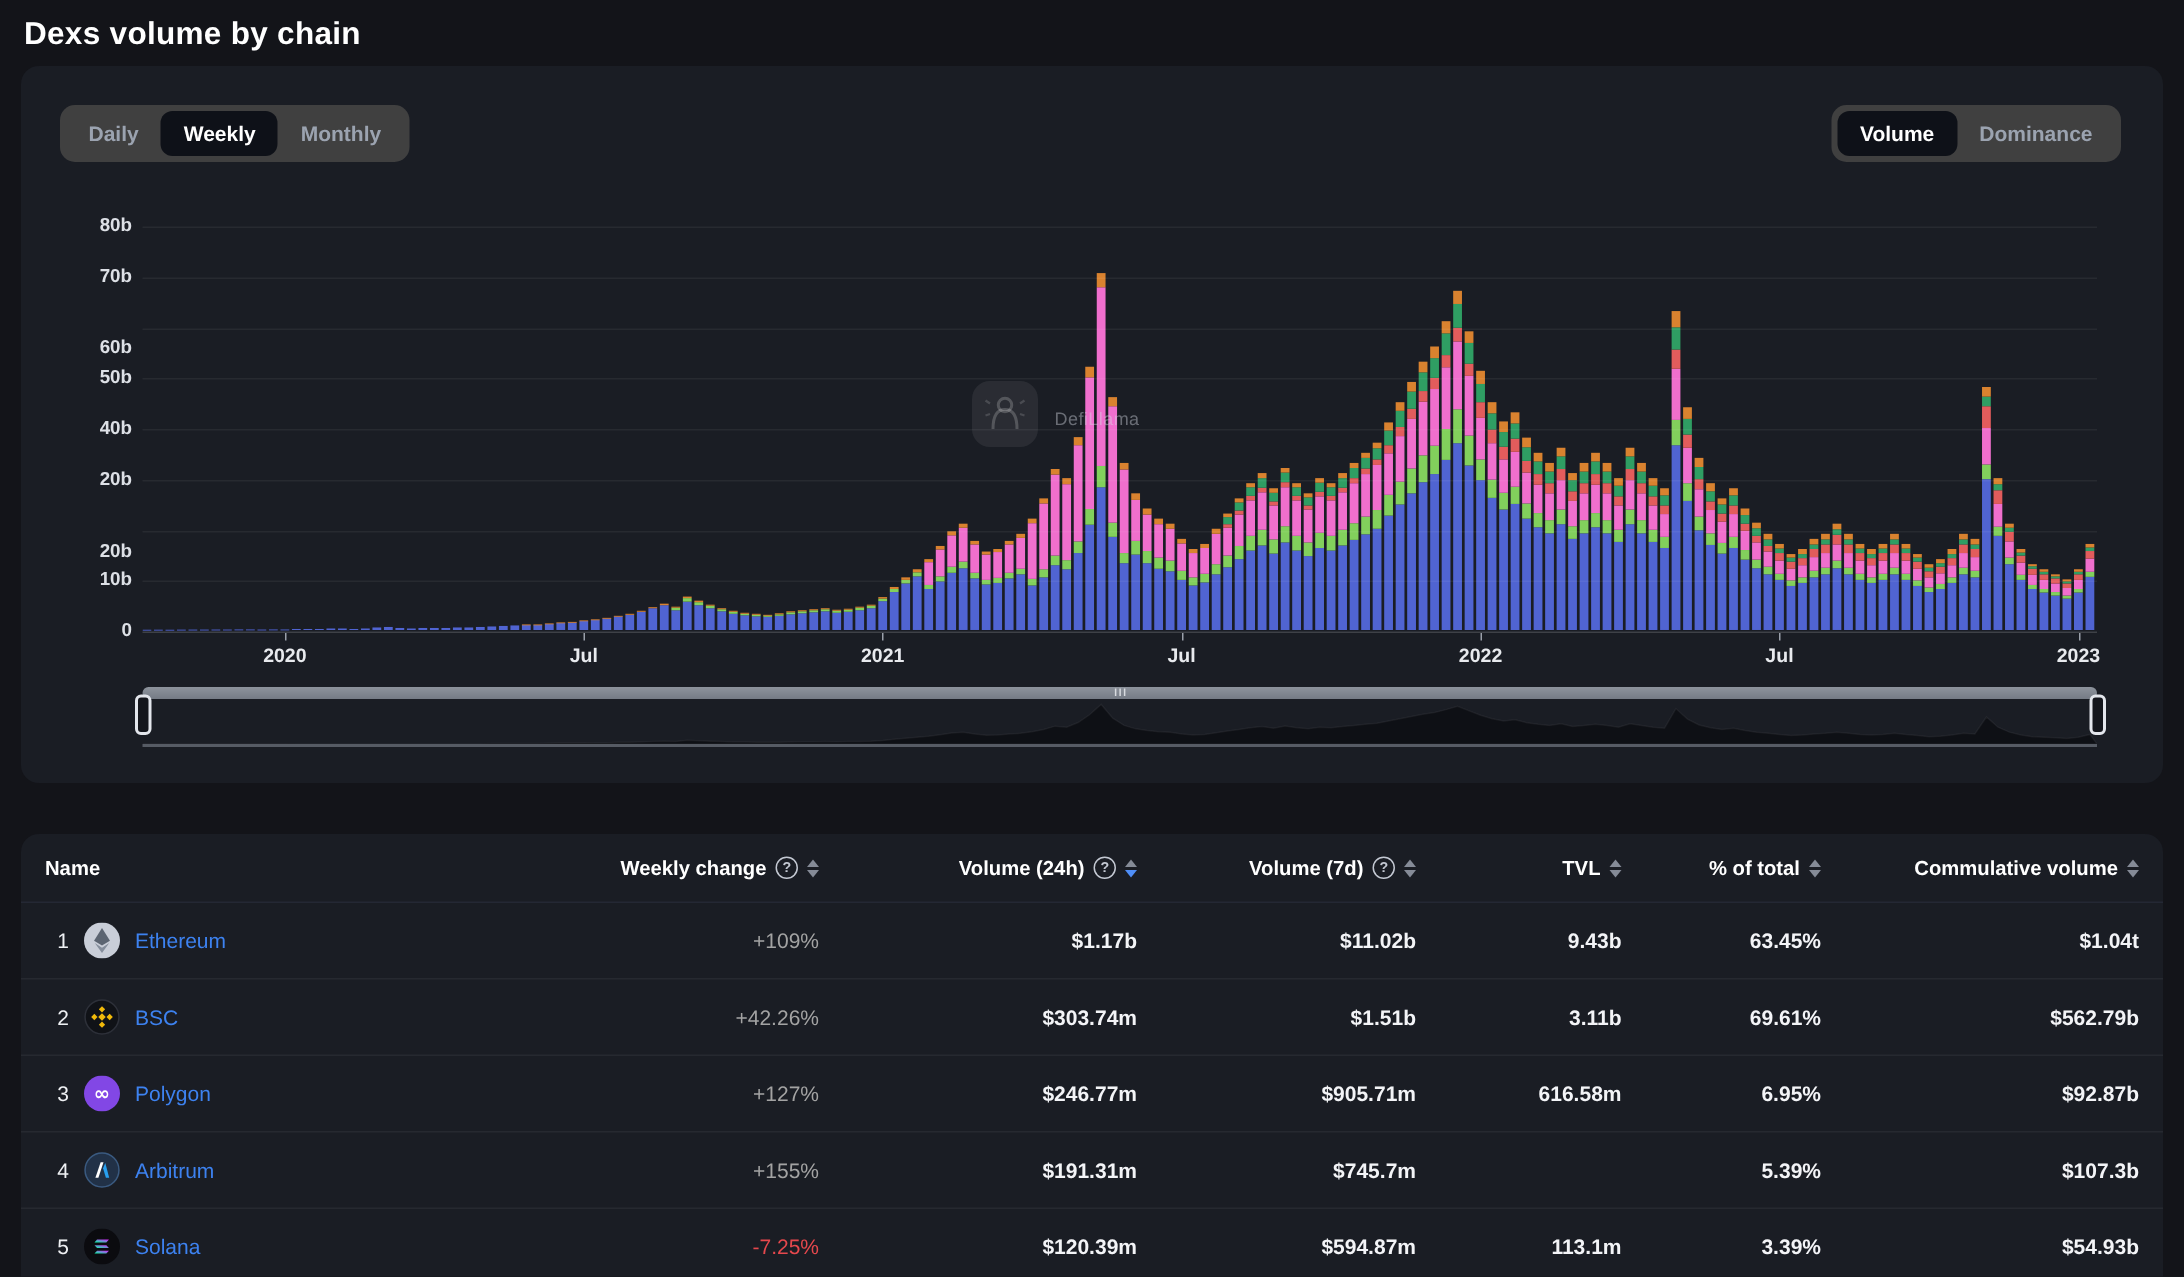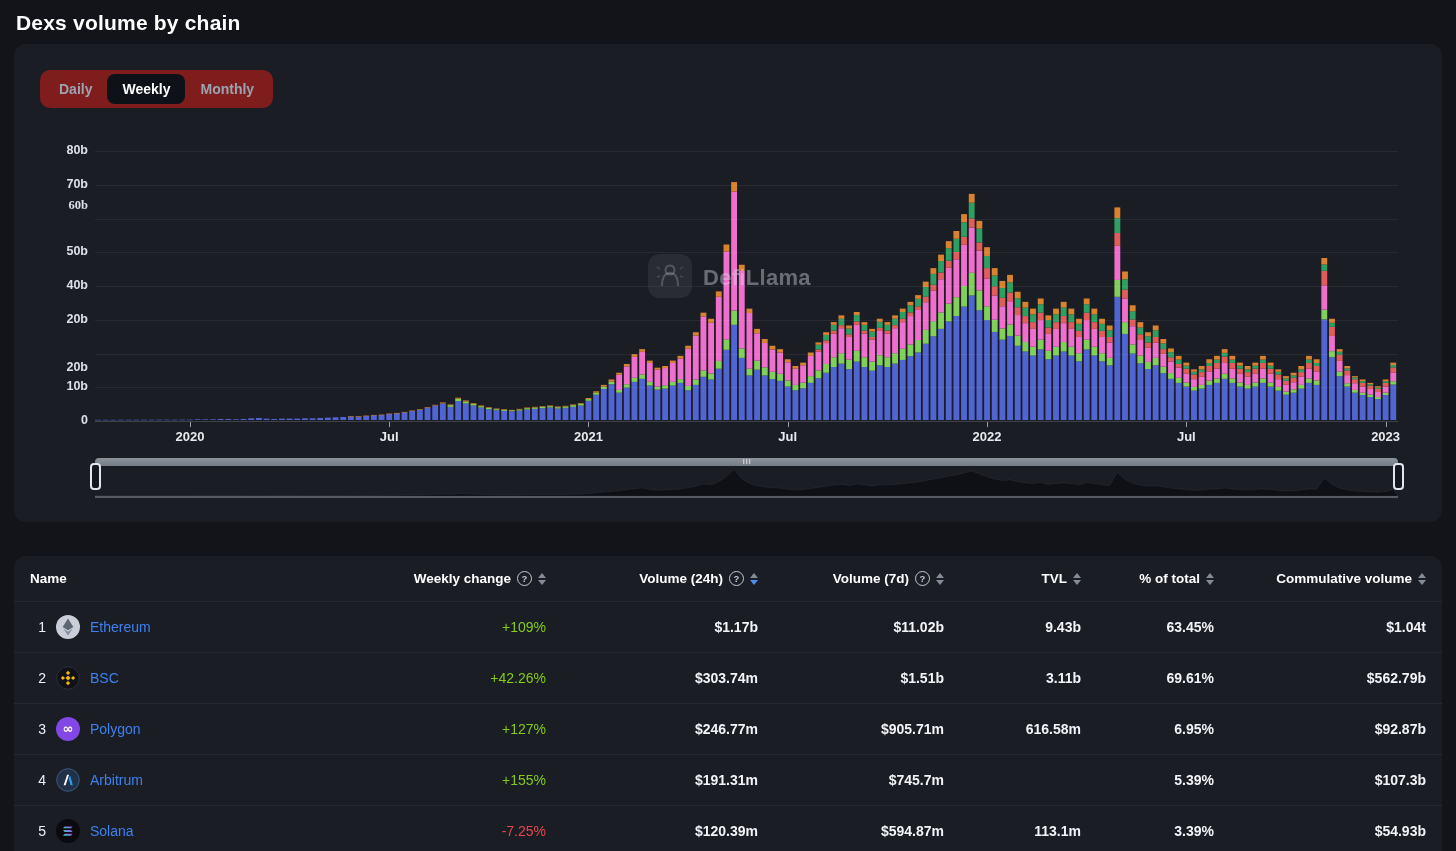--- a/index.html
+++ b/index.html
@@ -5,39 +5,39 @@
   * { margin:0; padding:0; box-sizing:border-box; }
   html,body { width:1456px; height:851px; overflow:hidden; background:#131419;
     font-family:"Liberation Sans", sans-serif; color:#e9ebef; }
   .page { position:relative; width:1456px; height:851px; }
   .page-title { position:absolute; left:16px; top:11px; font-size:21px; font-weight:700; color:#fff; letter-spacing:.2px; }
   .card { position:absolute; background:#1a1d24; border-radius:12px; }
   .chart-card { left:14px; top:44px; width:1428px; height:478px; }
   .table-card { left:14px; top:556px; width:1428px; height:330px; overflow:hidden; }
 
   
-  .seg { position:absolute; display:flex; align-items:center; background:#7f1d1d; border-radius:10px; padding:4px; }
+  .seg { position:absolute; display:flex; align-items:center; background:#404040; border-radius:10px; padding:4px; }
   .seg.left { left:26px; top:26px; }
   .seg.right { right:28px; top:26px; }
   .seg button { border:0; background:transparent; color:#9ba3b0; font-family:inherit;
     font-size:14px; font-weight:600; padding:7px 15px; border-radius:8px; cursor:pointer; }
   .seg button.active { background:#0e1118; color:#fff; font-weight:700; }
 
   
   .y-axis { position:absolute; left:0; top:107px; width:74px; height:270px; }
   .y-label { position:absolute; right:0; width:74px; text-align:right; font-size:12.5px; font-weight:700; color:#dde0e6; }
   .plot { position:absolute; left:81px; top:107px; width:1303px; height:270px; }
   .gridline { position:absolute; left:0; width:100%; height:1px; background:rgba(255,255,255,0.06); }
   .gridline.base { background:rgba(255,255,255,0.16); }
   #bars { position:absolute; left:0; bottom:0; }
   .x-axis { position:absolute; left:0; top:270px; width:100%; height:32px; }
   .x-tick-mark { position:absolute; top:1px; width:1px; height:5px; background:#9aa0aa; }
   .x-tick-label { position:absolute; top:8px; transform:translateX(-50%); font-size:13px; font-weight:700; color:#e8eaee; white-space:nowrap; }
   .watermark { position:absolute; left:552px; top:102px; display:flex; align-items:center; gap:10px; pointer-events:none; }
-  .wm-text { font-size:22px; font-weight:700; color:rgba(215,220,228,0.42); letter-spacing:.3px; }
+  .wm-text { font-size:12px; font-weight:400; color:rgba(215,220,228,0.42); letter-spacing:.3px; }
 
   
   .brush { position:absolute; left:81px; top:412px; width:1303px; height:44px; }
   .brush-track { position:absolute; left:0; top:2px; width:100%; height:8px; border-radius:4px;
     background:linear-gradient(#8d939c,#757b85); }
   .brush-grip { position:absolute; left:50%; top:1px; transform:translateX(-50%); display:flex; gap:1.5px; }
   .brush-grip i { width:1.5px; height:5px; background:#d8dbe0; display:block; }
   .brush-window { position:absolute; left:0; top:10px; width:100%; height:32px; border-bottom:2px solid #565b64; }
   #brush-spark { position:absolute; left:0; top:0; }
   .handle { position:absolute; top:7px; width:11px; height:27px; background:#14161c;
@@ -46,21 +46,21 @@
 
   
   .thead, .trow { display:grid; grid-template-columns:320px 196px 212px 186px 137px 133px 212px;
     align-items:center; padding:0 16px; }
   .thead { height:46px; border-bottom:1px solid #242834; }
   .th { display:flex; align-items:center; justify-content:flex-end; gap:6px; font-size:13.5px; font-weight:700; color:#fff;text-align:center; }
   .th:first-child { justify-content:flex-start; }
   .trow { height:51px; border-bottom:1px solid rgba(255,255,255,0.055); }
   .cell { text-align:right; font-size:14px; font-weight:600; color:#f3f4f7; }
   .cell.change { font-weight:500; }
-  .cell.change.up { color:#84cc16; } .cell.change.down { color:#e5484d; }
+  .cell.change.up { color:#a3a3a3; } .cell.change.down { color:#e5484d; }
   .namecell { display:flex; align-items:center; gap:10px; }
   .rank { width:16px; text-align:right; font-size:14px; font-weight:500; color:#eef0f3; }
   .chain-icon { width:24px; height:24px; display:inline-flex; }
   .chain-link { color:#3d82f0; font-size:14px; font-weight:500; text-decoration:none; cursor:pointer; }
   .help { display:inline-flex; align-items:center; justify-content:center; width:15px; height:15px;
     border:1.5px solid #c3c8d2; border-radius:50%; font-size:9.5px; font-weight:700; color:#c3c8d2; cursor:help; }
   .sort { display:inline-flex; flex-direction:column; gap:2px; cursor:pointer; }
   .sort .up { width:0; height:0; border-left:4px solid transparent; border-right:4px solid transparent; border-bottom:5px solid #858b97; }
   .sort .down { width:0; height:0; border-left:4px solid transparent; border-right:4px solid transparent; border-top:5px solid #858b97; }
   .sort .down.active { border-top-color:#4f8ef7; }
@@ -70,29 +70,33 @@
 
 <div class="page">
   <h1 class="page-title">Dexs volume by chain</h1>
 
   <section class="card chart-card">
     <div class="seg left">
       <button>Daily</button>
       <button class="active">Weekly</button>
       <button>Monthly</button>
     </div>
+    <div class="seg right">
+      <button class="active">Volume</button>
+      <button>Dominance</button>
+    </div>
 
     <div class="y-axis" id="y-axis">
         <div class="y-label" style="top: 262px;">0</div>
         <div class="y-label" style="top: 228.25px;">10b</div>
         <div class="y-label" style="top: 209px;">20b</div>
         <div class="y-label" style="top: 160.75px;">20b</div>
         <div class="y-label" style="top: 127px;">40b</div>
         <div class="y-label" style="top: 93.25px;">50b</div>
-        <div class="y-label" style="top: 47px; font-family: Liberation Serif, serif;">60b</div>
+        <div class="y-label" style="top: 73px;">60b</div>
         <div class="y-label" style="top: 25.75px;">70b</div>
         <div class="y-label" style="top: -8px;">80b</div>
       </div>
 
     <div class="plot" id="plot">
       <svg id="bars" width="1303" height="271">
           <rect x="0.00" y="269.83" width="5.86" height="0.60" fill="#5064d2"></rect>
           <rect x="7.66" y="269.80" width="5.86" height="0.60" fill="#5064d2"></rect>
           <rect x="15.33" y="269.83" width="5.86" height="0.60" fill="#5064d2"></rect>
           <rect x="22.99" y="269.76" width="5.86" height="0.60" fill="#5064d2"></rect>

